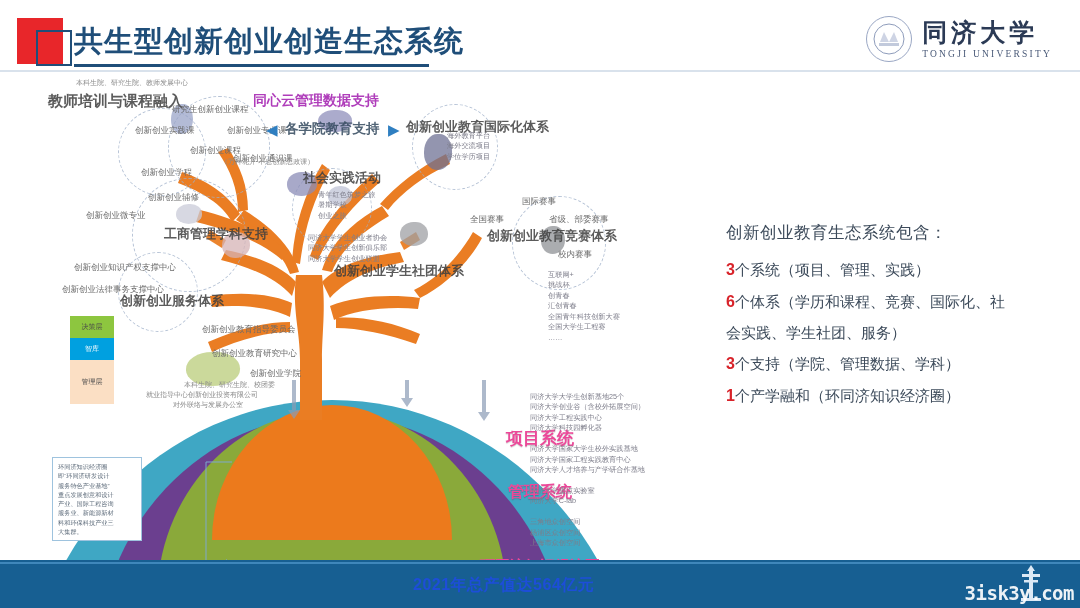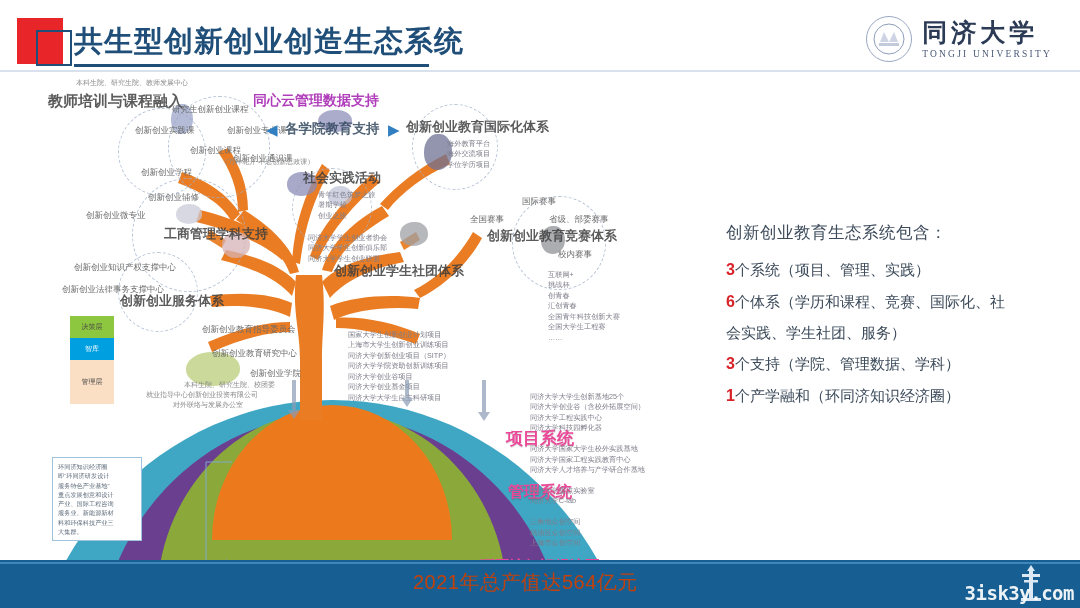--- a/index.html
+++ b/index.html
@@ -27,21 +27,21 @@
      font-family:"Liberation Serif","DejaVu Serif",serif;}
 
   
   .arc{position:absolute;border-radius:50% 50% 0 0 / 100% 100% 0 0;}
   .arc-label{position:absolute;color:#ec4899;font-weight:bold;text-align:center;width:100%;
      text-shadow:0 1px 1px rgba(0,0,0,.18);}
 
   
   .band{position:absolute;left:0;bottom:0;width:1080px;height:48px;background:#175f92;}
   .band-inner{position:absolute;left:0;bottom:44px;width:1080px;height:2px;background:#3f87bb;}
-  .band-txt{position:absolute;left:413px;bottom:12px;color:#c2410c;font-size:20px;font-weight:normal;letter-spacing:.5px;}
+  .band-txt{position:absolute;left:413px;bottom:12px;color:#1d4ed8;font-size:16px;font-weight:bold;letter-spacing:.5px;}
   .band-logo{position:absolute;right:78px;bottom:5px;text-align:center;color:#cfe2f2;}
   .band-logo .cn{font-size:10.5px;font-weight:bold;letter-spacing:1px;}
   .band-logo .en{font-size:6px;letter-spacing:.3px;line-height:1.5;margin-top:2px;color:#a9c8e2;}
   .band-mark{position:absolute;right:36px;bottom:4px;width:26px;height:40px;}
   .watermark{position:absolute;right:6px;bottom:4px;font-size:19px;font-weight:bold;color:#ffffff;
      font-family:"DejaVu Sans Mono",monospace;letter-spacing:-.5px;opacity:.92;}
 
   
   .lbl{position:absolute;white-space:nowrap;}
   .lbl-big{font-size:13.5px;font-weight:bold;color:#3f3f3f;opacity:.85;text-align:center;}
@@ -168,43 +168,36 @@
   <div class="lbl lbl-mid" style="left:74px;top:262px;">创新创业知识产权支撑中心</div>
   <div class="lbl lbl-mid" style="left:62px;top:284px;">创新创业法律事务支撑中心</div>
   <div class="lbl lbl-mid" style="left:202px;top:324px;">创新创业教育指导委员会</div>
   <div class="lbl lbl-mid" style="left:212px;top:348px;">创新创业教育研究中心</div>
   <div class="lbl lbl-mid" style="left:250px;top:368px;">创新创业学院</div>
   <div class="lbl lbl-sm" style="left:184px;top:380px;">本科生院、研究生院、校团委</div>
   <div class="lbl lbl-sm" style="left:188px;top:390px;">创新创业投资有限公司</div>
   <div class="lbl lbl-sm" style="left:173px;top:400px;">对外联络与发展办公室</div>
   <div class="lbl lbl-sm" style="left:146px;top:390px;">就业指导中心</div>
 
-  <div class="lbl lbl-list" style="left:447px;top:139px;">海外教育平台
+  <div class="lbl lbl-list" style="left:447px;top:131px;">海外教育平台
 海外交流项目
 学位学历项目</div>
   <div class="lbl lbl-list" style="left:318px;top:190px;">青年红色筑梦之旅
 暑期学校
 创业之旅</div>
   <div class="lbl lbl-list" style="left:308px;top:233px;">同济大学学生创业者协会
 同济大学学生创新俱乐部
 同济大学学生创业联盟</div>
   <div class="lbl lbl-list" style="left:548px;top:270px;">互联网+
 挑战杯
 创青春
 汇创青春
 全国青年科技创新大赛
 全国大学生工程赛
 ……</div>
-  <div class="lbl lbl-list" style="left:348px;top:330px;">国家大学生创新创业计划项目
-上海市大学生创新创业训练项目
-同济大学创新创业项目（SITP）
-同济大学学院资助创新训练项目
-同济大学创业谷项目
-同济大学创业基金项目
-同济大学大学生自主科研项目</div>
   <div class="lbl lbl-list" style="left:530px;top:392px;">同济大学大学生创新基地25个
 同济大学创业谷（含校外拓展空间）
 同济大学工程实践中心
 同济大学科技园孵化器
 
 同济大学国家大学生校外实践基地
 同济大学国家工程实践教育中心
 同济大学人才培养与产学研合作基地
 
 同济大学重点实验室

